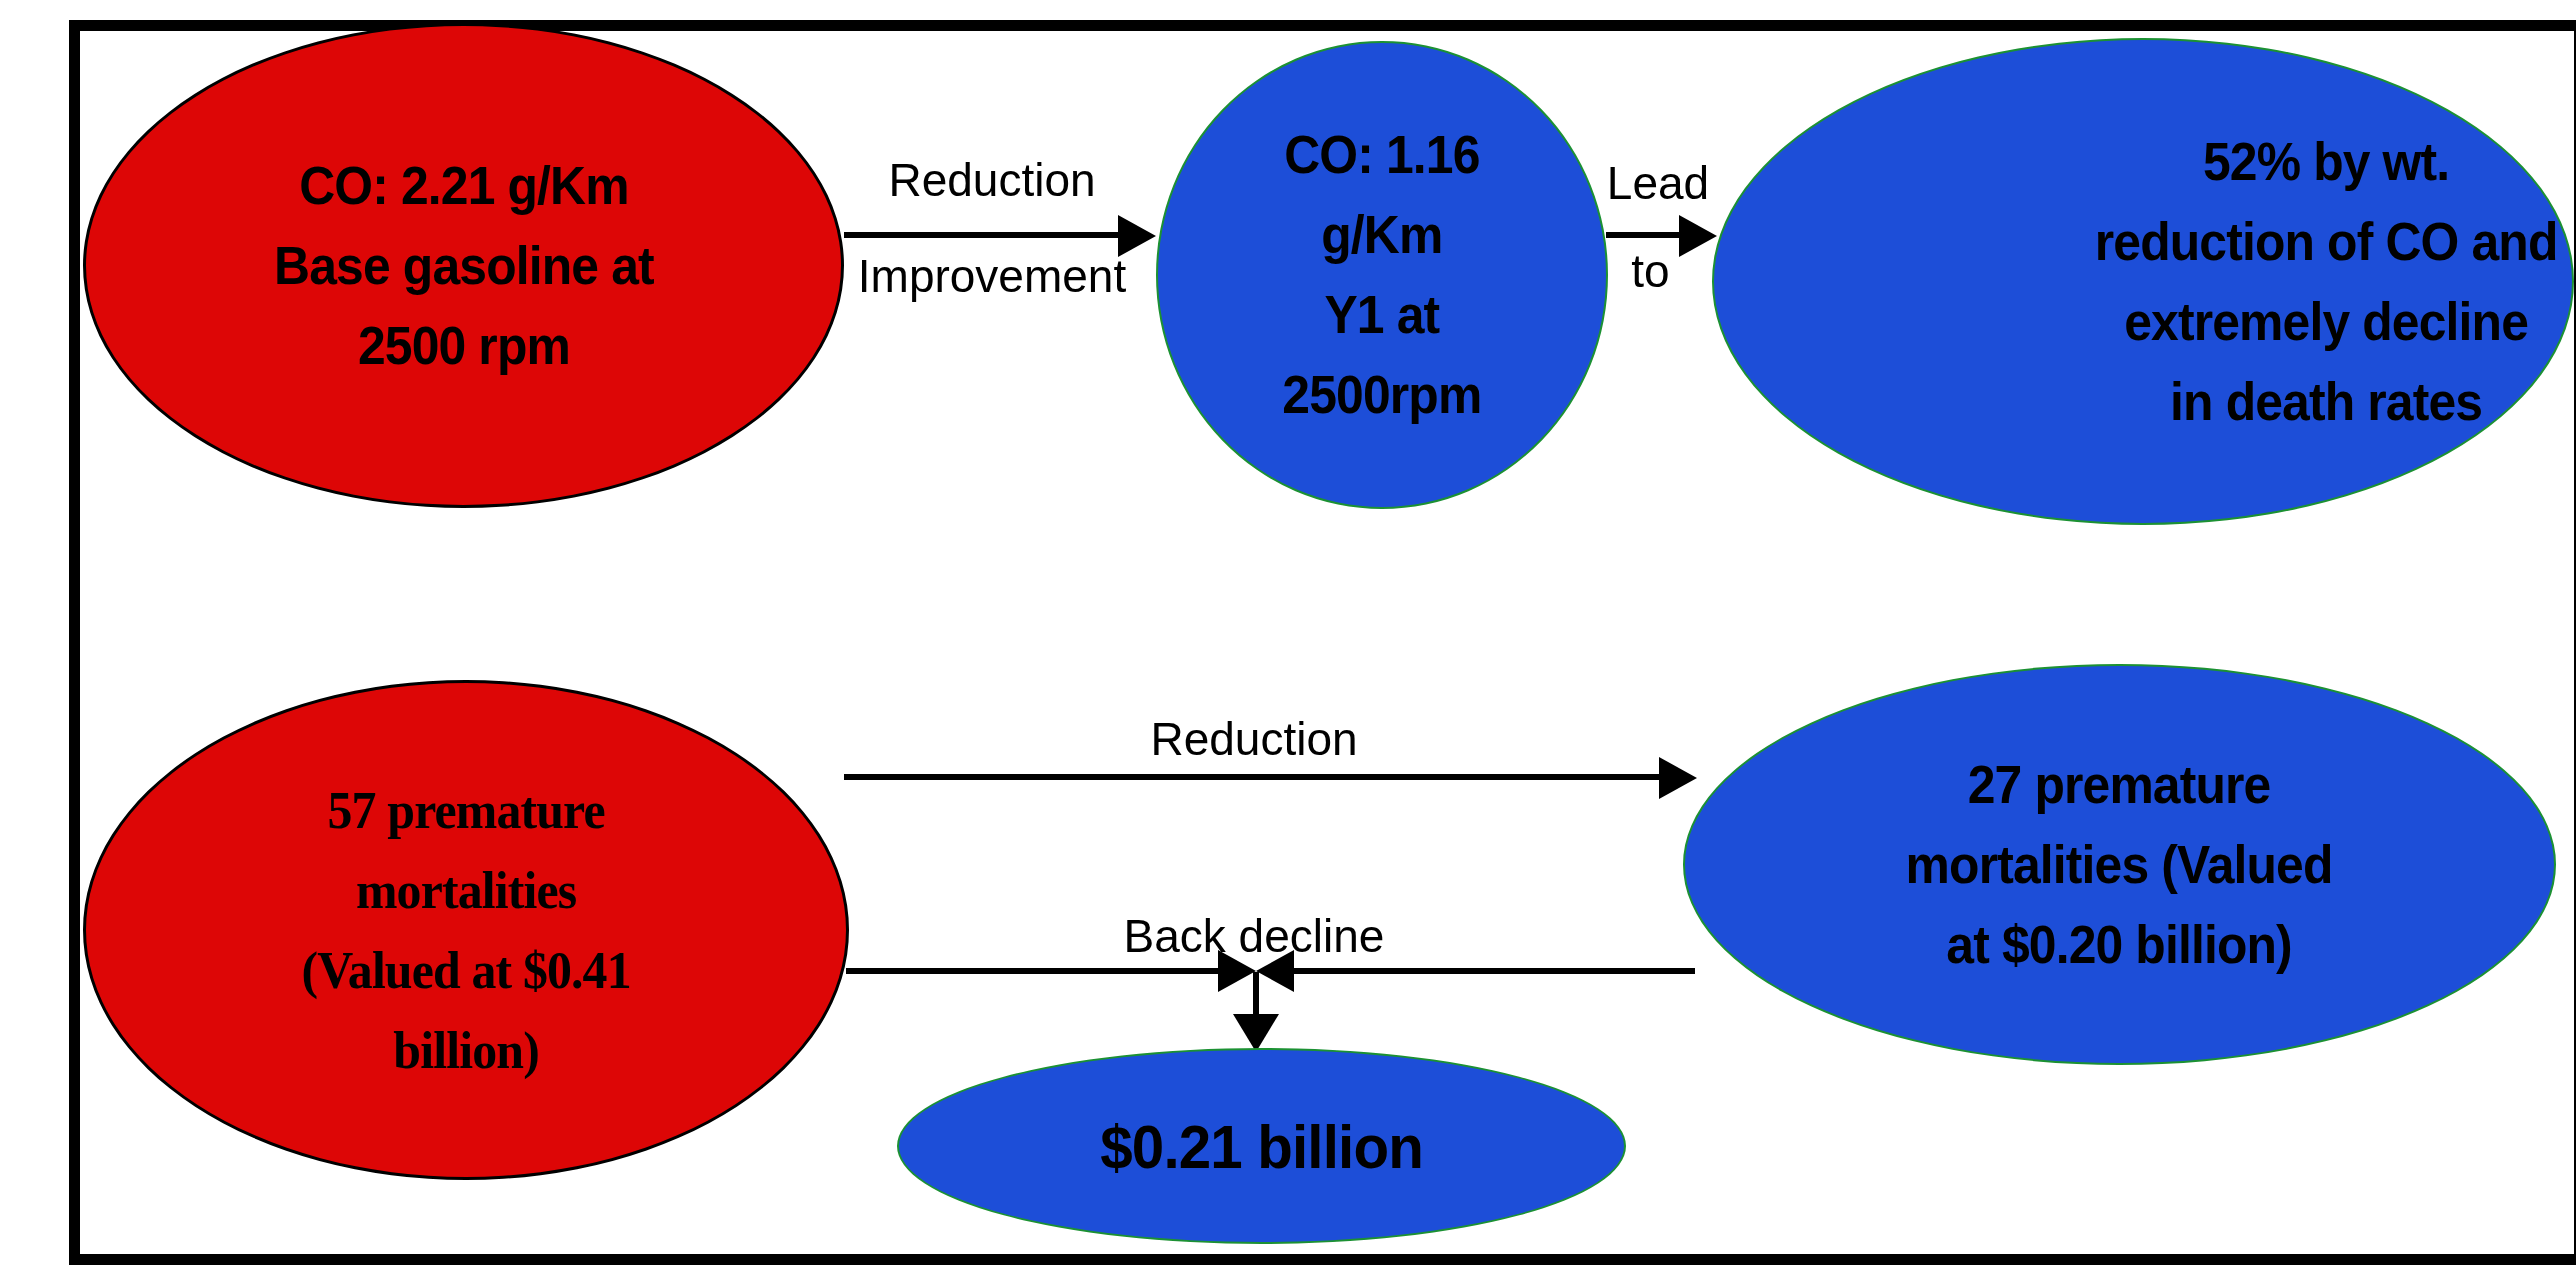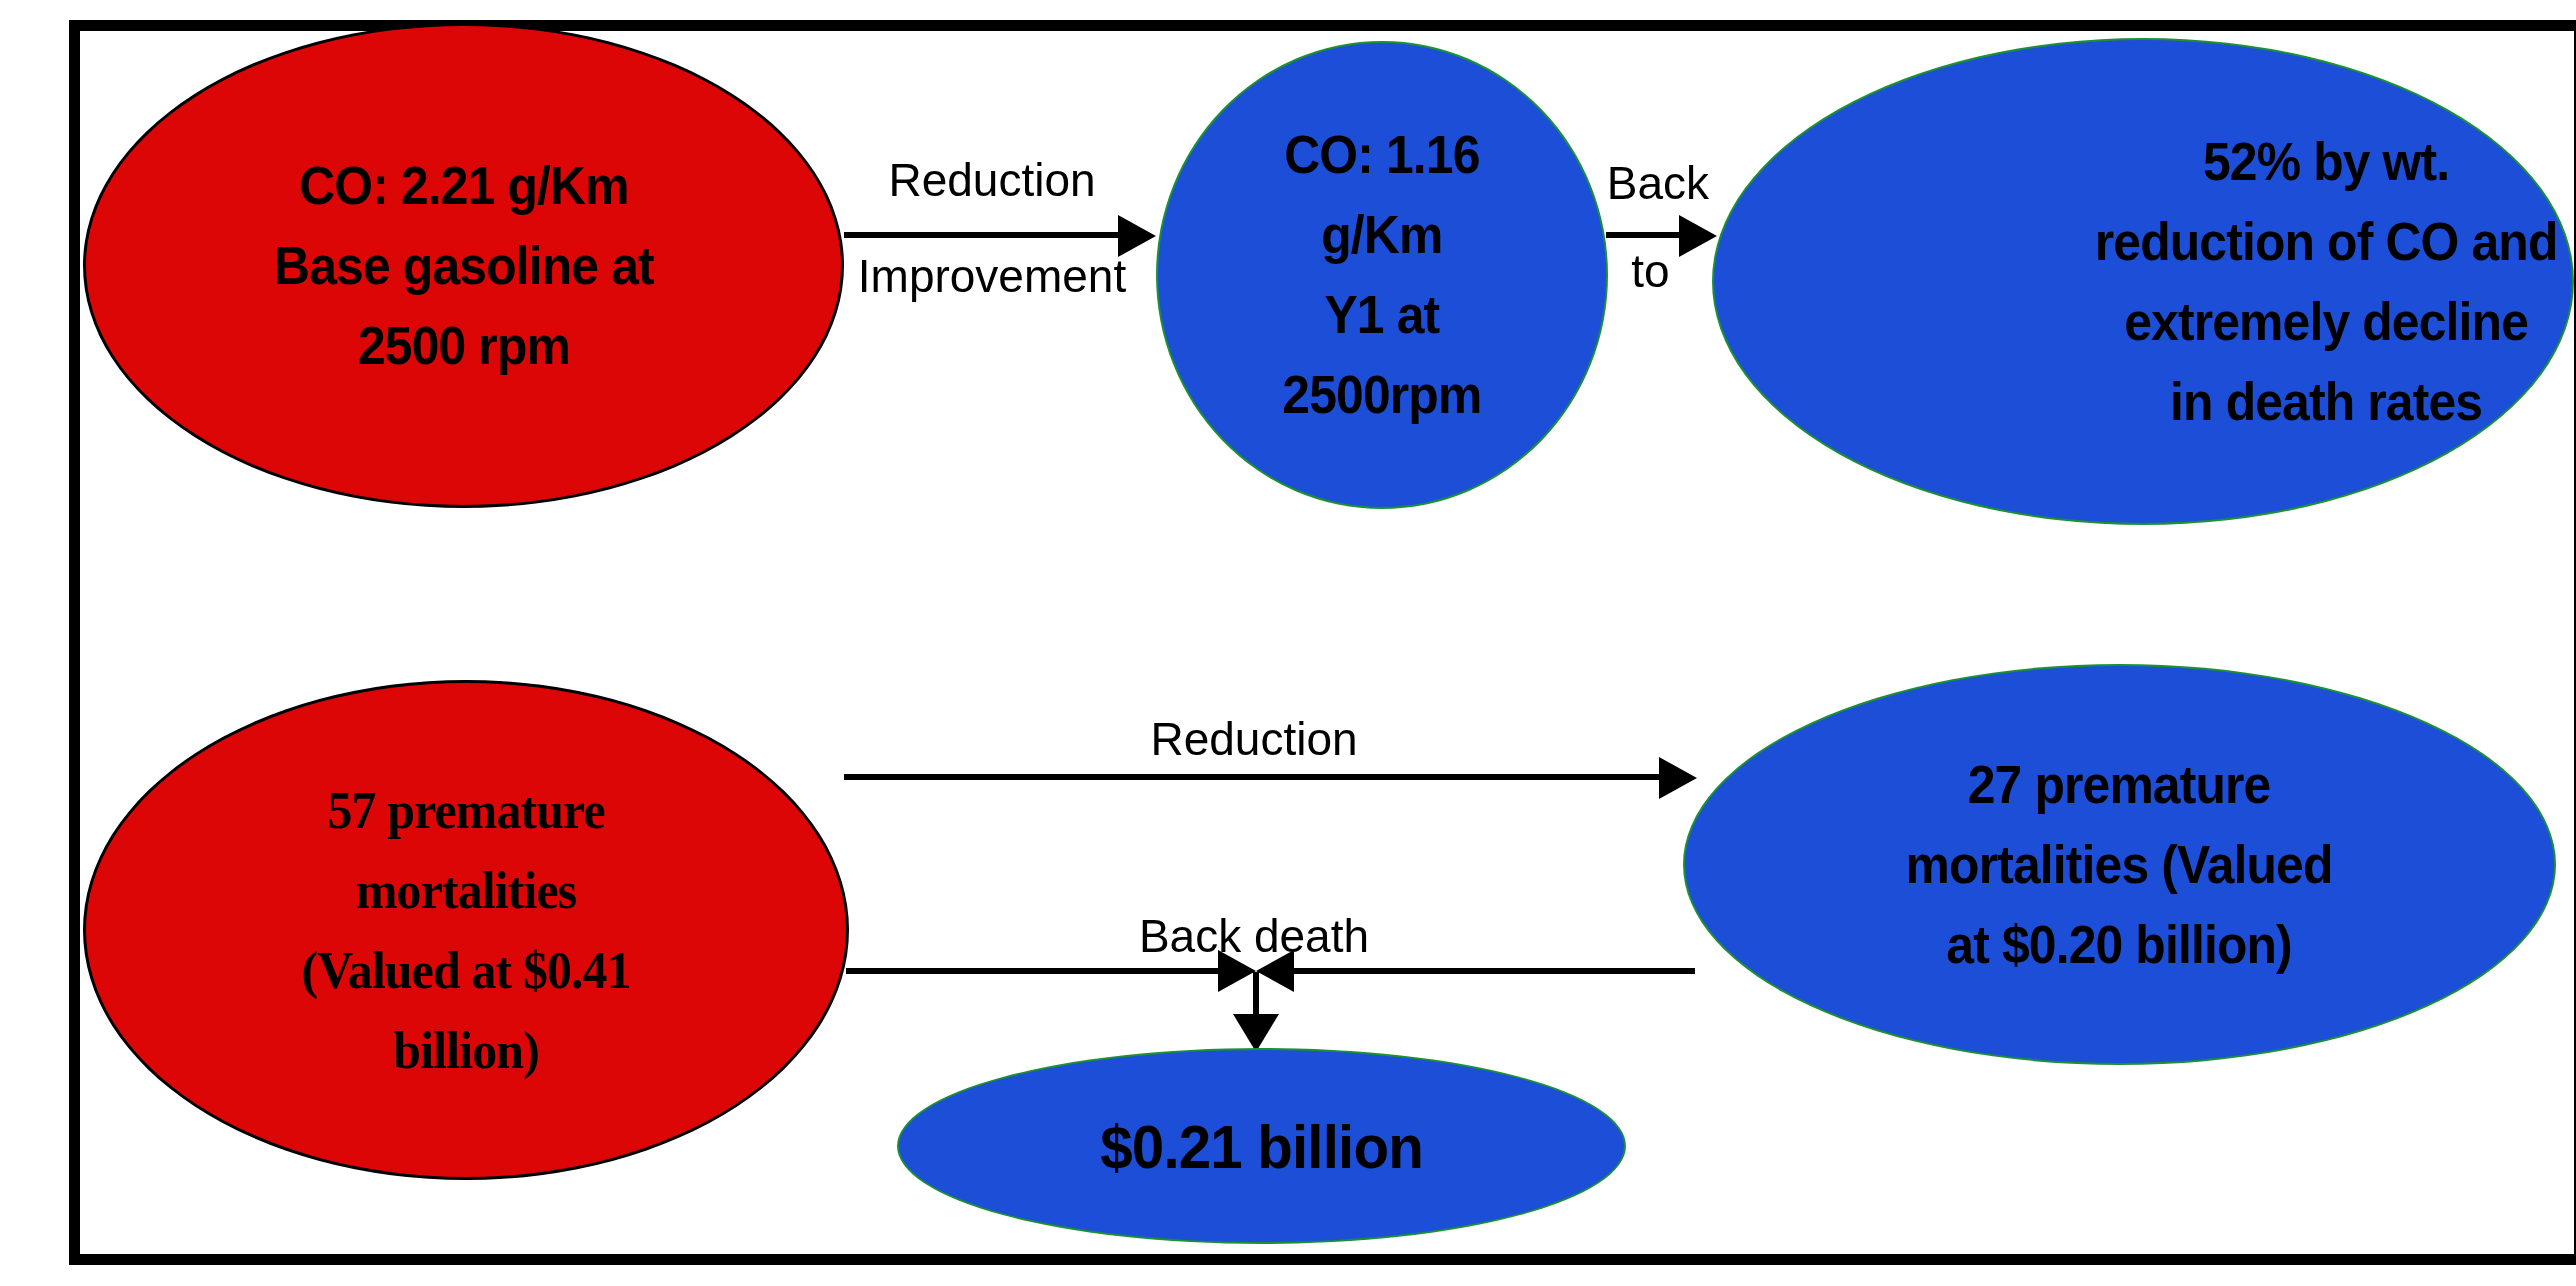--- a/index.html
+++ b/index.html
@@ -52,21 +52,21 @@
 
   <div class="ellipse green fs-big" style="left:1114px; top:41px; width:452px; height:468px;">
     <span class="txt">CO: 1.16
 g/Km
 Y1 at
 2500rpm</span>
   </div>
 
   <div class="hline" style="left:1564px; top:232px; width:77px;"></div>
   <div class="ah ah-right" style="left:1637px; top:215px;"></div>
-  <div class="label" style="left:1550px; top:160px; width:132px;">Back</div>
+  <div class="label" style="left:1550px; top:160px; width:132px;">Lead</div>
   <div class="label" style="left:1550px; top:248px; width:117px;">to</div>
 
   <div class="ellipse green fs-big" style="left:1670px; top:38px; width:862px; height:487px;justify-content:flex-end;">
     <span class="txt">52% by wt.
 reduction of CO and
 extremely decline
 in death rates</span>
   </div>
 
   <div class="ellipse red fs-big" style="left:41px; top:680px; width:766px; height:500px;font-family:Liberation Serif, serif;">
@@ -85,20 +85,20 @@
 mortalities (Valued
 at $0.20 billion)</span>
   </div>
 
   <div class="hline" style="left:804px; top:968px; width:372px;"></div>
   <div class="ah ah-right" style="left:1176px; top:950px;"></div>
   <div class="ah ah-left" style="left:1214px; top:950px;"></div>
   <div class="hline" style="left:1252px; top:968px; width:401px;"></div>
   <div class="vline" style="left:1211px; top:972px; height:46px;"></div>
   <div class="ah ah-down" style="left:1191px; top:1014px;"></div>
-  <div class="label" style="left:984px; top:913px; width:456px;">Back death</div>
+  <div class="label" style="left:984px; top:913px; width:456px;">Back decline</div>
 
   <div class="ellipse green fs-cash" style="left:855px; top:1048px; width:729px; height:196px;">
     <span class="txt">$0.21 billion</span>
   </div>
 
 </div>
 
 
 </body></html>

